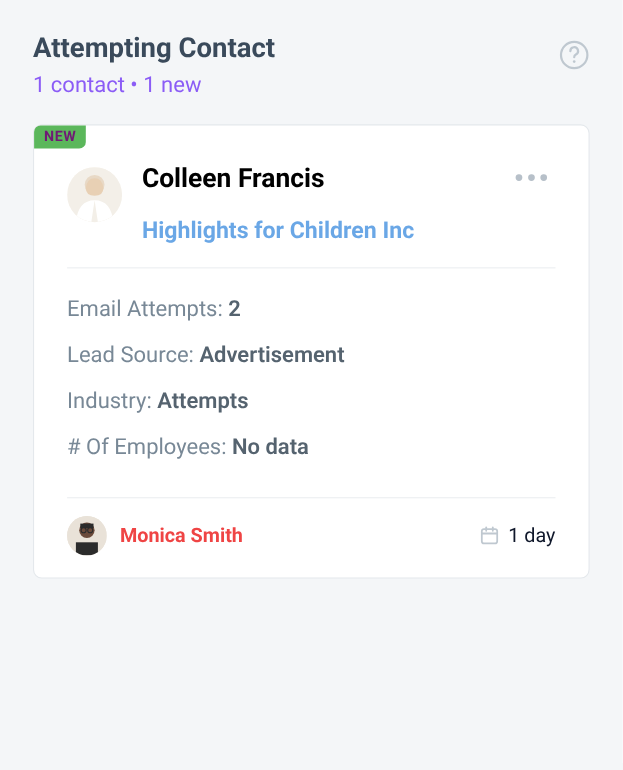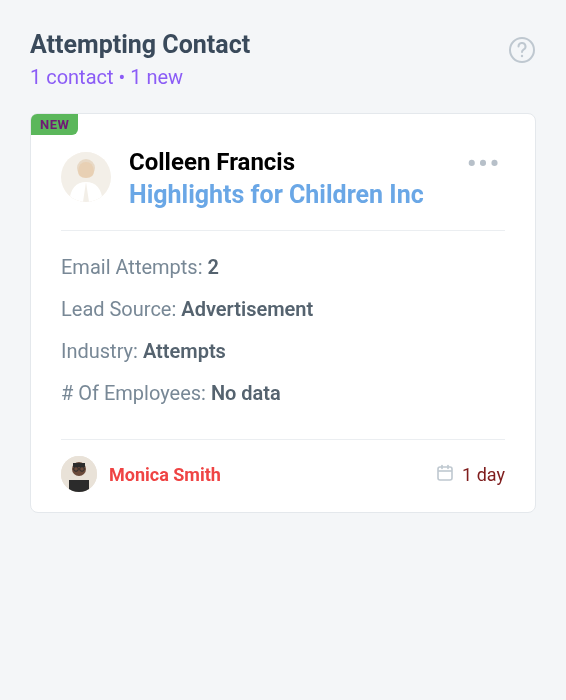--- a/index.html
+++ b/index.html
@@ -73,26 +73,26 @@
     }
     .avatar svg { width:100%; height:100%; display:block; }
     .name-block { flex: 1; }
     .contact-name {
       font-size: 24px;
       font-weight: 700;
       color: #000000;
       line-height: 1.2;
     }
     .company-link {
-      font-size: 25px;
+      font-size: 21px;
       font-weight: 700;
       color: #6aa7e6;
       line-height: 1.25;
       cursor: pointer;
-      margin-top: 2px;
+      margin-top: 20px;
     }
     .more-btn {
       color: #b7c0c9;
       font-size: 26px;
       line-height: 0.4;
       letter-spacing: 2px;
       cursor: pointer;
       padding: 4px;
       margin-top: 6px;
       font-weight: 700;
@@ -132,23 +132,23 @@
     }
     .footer-avatar svg { width:100%; height:100%; display:block; }
     .owner-name {
       font-size: 18px;
       font-weight: 700;
       color: #ef4444;
       flex: 1;
     }
     .date-group {
       display: flex;
-      align-items: flex-start;
+      align-items: center;
       gap: 8px;
-      color: #7f1d1d;
+      color: #0f172a;
       font-size: 18px;
     }
     .cal-icon { width:18px; height:18px; color:#bfc8d0; }
   </style>
 </head>
 <body>
 
 <div class="header">
   <div class="header-title">Attempting Contact</div>
   <div class="header-sub">1 contact • 1 new</div>

